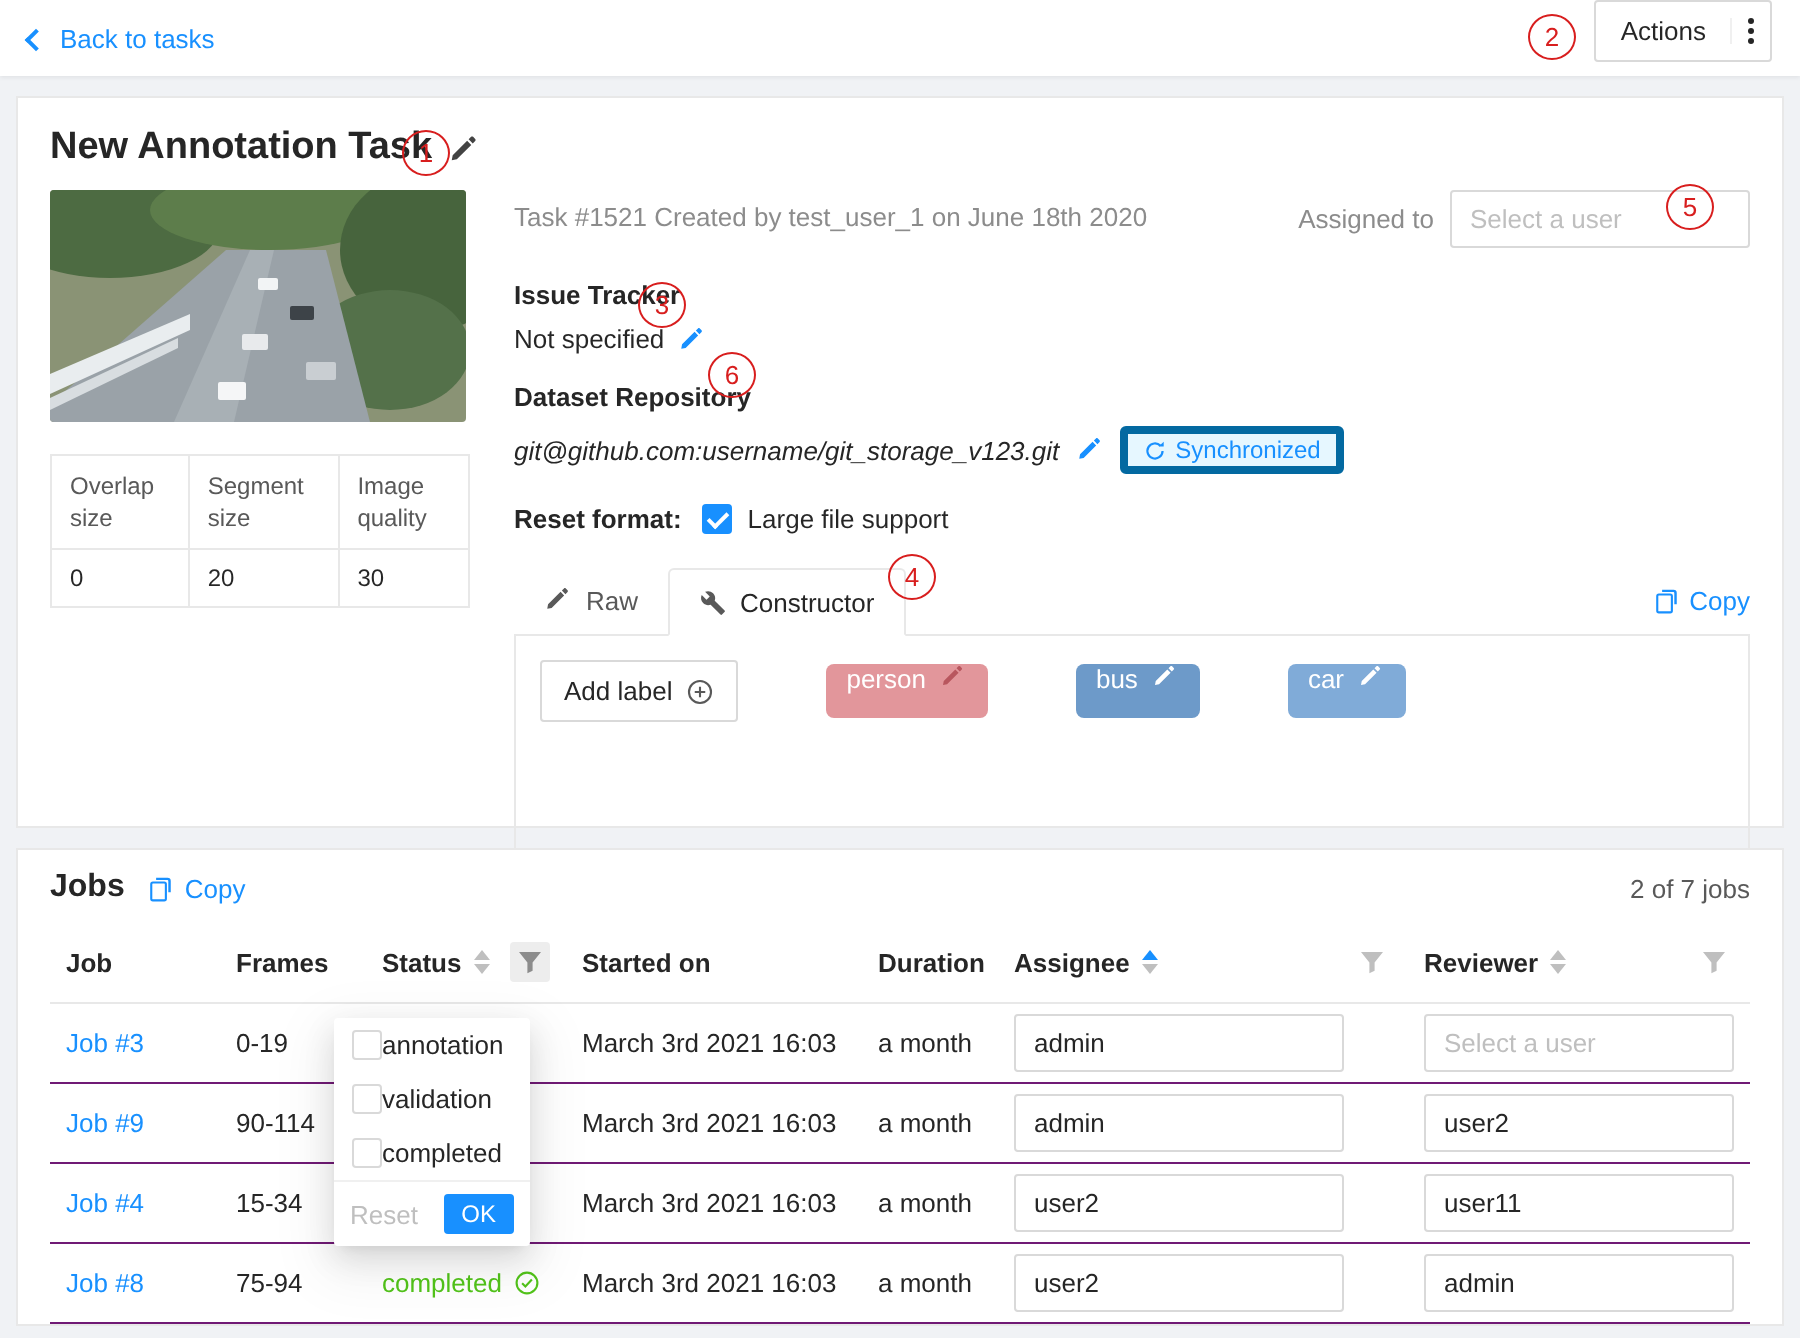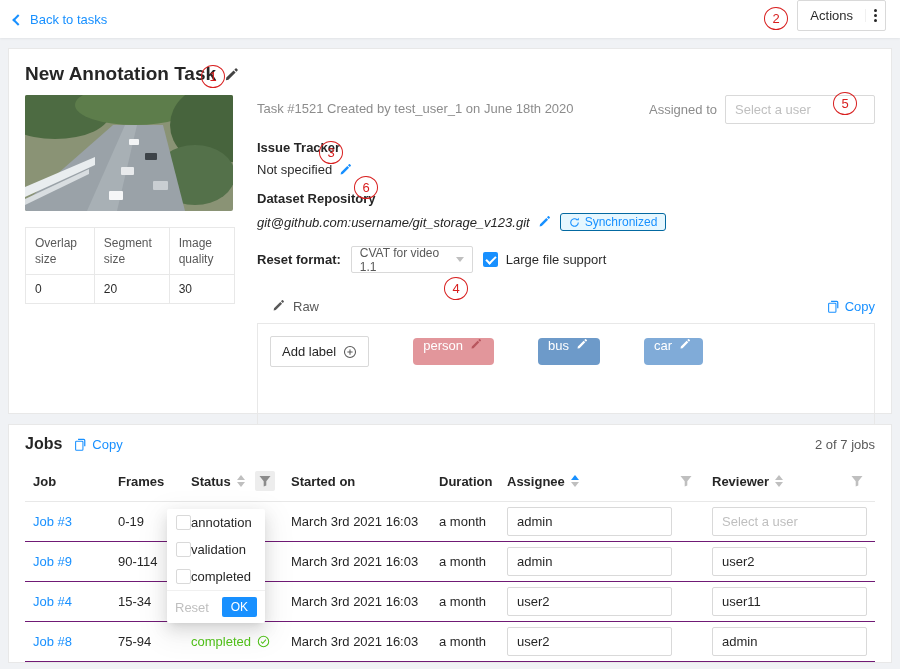--- a/index.html
+++ b/index.html
@@ -35,21 +35,21 @@
   .assigned-label { color: #8c8c8c; }
   .ant-input { height: 29px; border: 1px solid #d9d9d9; border-radius: 2px; padding: 0 9px; font-size: 13px; font-family: "Liberation Sans", sans-serif; color: #262626; outline: none; }
   .ant-input::placeholder { color: #bfbfbf; }
   .assigned .ant-input { width: 150px; }
   .section-label { font-weight: 700; color: #262626; }
   .issue-block { margin-top: 16px; }
   .issue-value { margin-top: 7px; display: flex; align-items: center; gap: 7px; }
   .repo-block { margin-top: 14px; }
   .repo-row { margin-top: 7px; display: flex; align-items: center; gap: 8px; }
   .repo-url { font-style: italic; color: #262626; }
-  .badge { display: inline-flex; align-items: center; gap: 5px; border: 1px solid #0369a1; background: #e6f7ff; color: #1890ff; font-size: 12px; padding: 1px 8px; border-radius: 3px; }
+  .badge { display: inline-flex; align-items: center; gap: 5px; border: 4px solid #0369a1; background: #e6f7ff; color: #1890ff; font-size: 12px; padding: 1px 8px; border-radius: 3px; }
   .format-row { margin-top: 15px; display: flex; align-items: center; gap: 10px; }
   .select { width: 122px; height: 27px; border: 1px solid #d9d9d9; border-radius: 2px; display: flex; align-items: center; justify-content: space-between; padding: 0 8px; font-size: 12px; color: #595959; cursor: pointer; background: #fff; }
   .caret-down-sm { width: 0; height: 0; border-left: 4px solid transparent; border-right: 4px solid transparent; border-top: 5px solid #bfbfbf; }
   .cb-row { display: flex; align-items: center; gap: 8px; }
   .cb-checked { width: 15px; height: 15px; background: #1890ff; border-radius: 2px; position: relative; cursor: pointer; }
   .cb-checked::after { content: ''; position: absolute; left: 5px; top: 2px; width: 4px; height: 8px; border-right: 2px solid #fff; border-bottom: 2px solid #fff; transform: rotate(45deg); }
   .cb-empty { width: 15px; height: 15px; border: 1px solid #d9d9d9; background: #fff; border-radius: 2px; cursor: pointer; }
 
   
   .tabs-row { display: flex; align-items: flex-end; margin-top: 16px; position: relative; z-index: 1; }
@@ -197,38 +197,42 @@
                   <path d="M13.5 8a5.5 5.5 0 1 1-1.6-3.9" fill="none" stroke="currentColor" stroke-width="1.6"></path>
                   <path d="M14.3 1.2v3.6h-3.6z" fill="currentColor"></path>
                 </svg>
               <span>Synchronized</span>
             </span>
           </div>
         </div>
 
         <div class="format-row">
           <span class="section-label">Reset format:</span>
-          <div class="select">
-            <span>CVAT for video 1.1</span>
-            <span class="caret-down-sm"></span>
-          </div>
           <div class="cb-row">
             <span class="cb-checked"></span>
             <span>Large file support</span>
           </div>
         </div>
 
         <div class="tabs-row">
           <div class="tab">
             <span class="icon-pencil" style="color:#595959">
               <svg class="ic" width="13" height="13" viewBox="0 0 16 16" fill="currentColor">
                   <path d="M2.5 11.3 10.2 3.6l2.2 2.2-7.7 7.7-2.7.5.5-2.7zM11 2.8l1.3-1.3c.3-.3.8-.3 1.1 0l1.1 1.1c.3.3.3.8 0 1.1L13.2 5 11 2.8z"></path>
                 </svg>
             </span>
             <span>Raw</span>
+          </div>
+          <div class="tab active">
+            <span style="color:#595959">
+              <svg class="ic" width="13" height="13" viewBox="0 0 24 24" fill="currentColor">
+                  <path d="M22.7 19l-9.1-9.1c.9-2.3.4-5-1.5-6.9-2-2-5-2.4-7.4-1.3L9 6 6 9 1.6 4.7C.4 7.1.9 10.1 2.9 12.1c1.9 1.9 4.6 2.4 6.9 1.5l9.1 9.1c.4.4 1 .4 1.4 0l2.3-2.3c.5-.4.5-1.1.1-1.4z"></path>
+                </svg>
+            </span>
+            <span>Constructor</span>
           </div>
           <div class="copy-link">
             <svg class="ic" width="13" height="13" viewBox="0 0 16 16">
                 <path d="M5 1h7a2 2 0 0 1 2 2v7h-1.5V3.2c0-.4-.3-.7-.7-.7H5V1z" fill="currentColor"></path>
                 <rect x="2" y="4" width="9" height="11" rx="1" fill="none" stroke="currentColor" stroke-width="1.3"></rect>
               </svg>
             <span>Copy</span>
           </div>
         </div>
 

